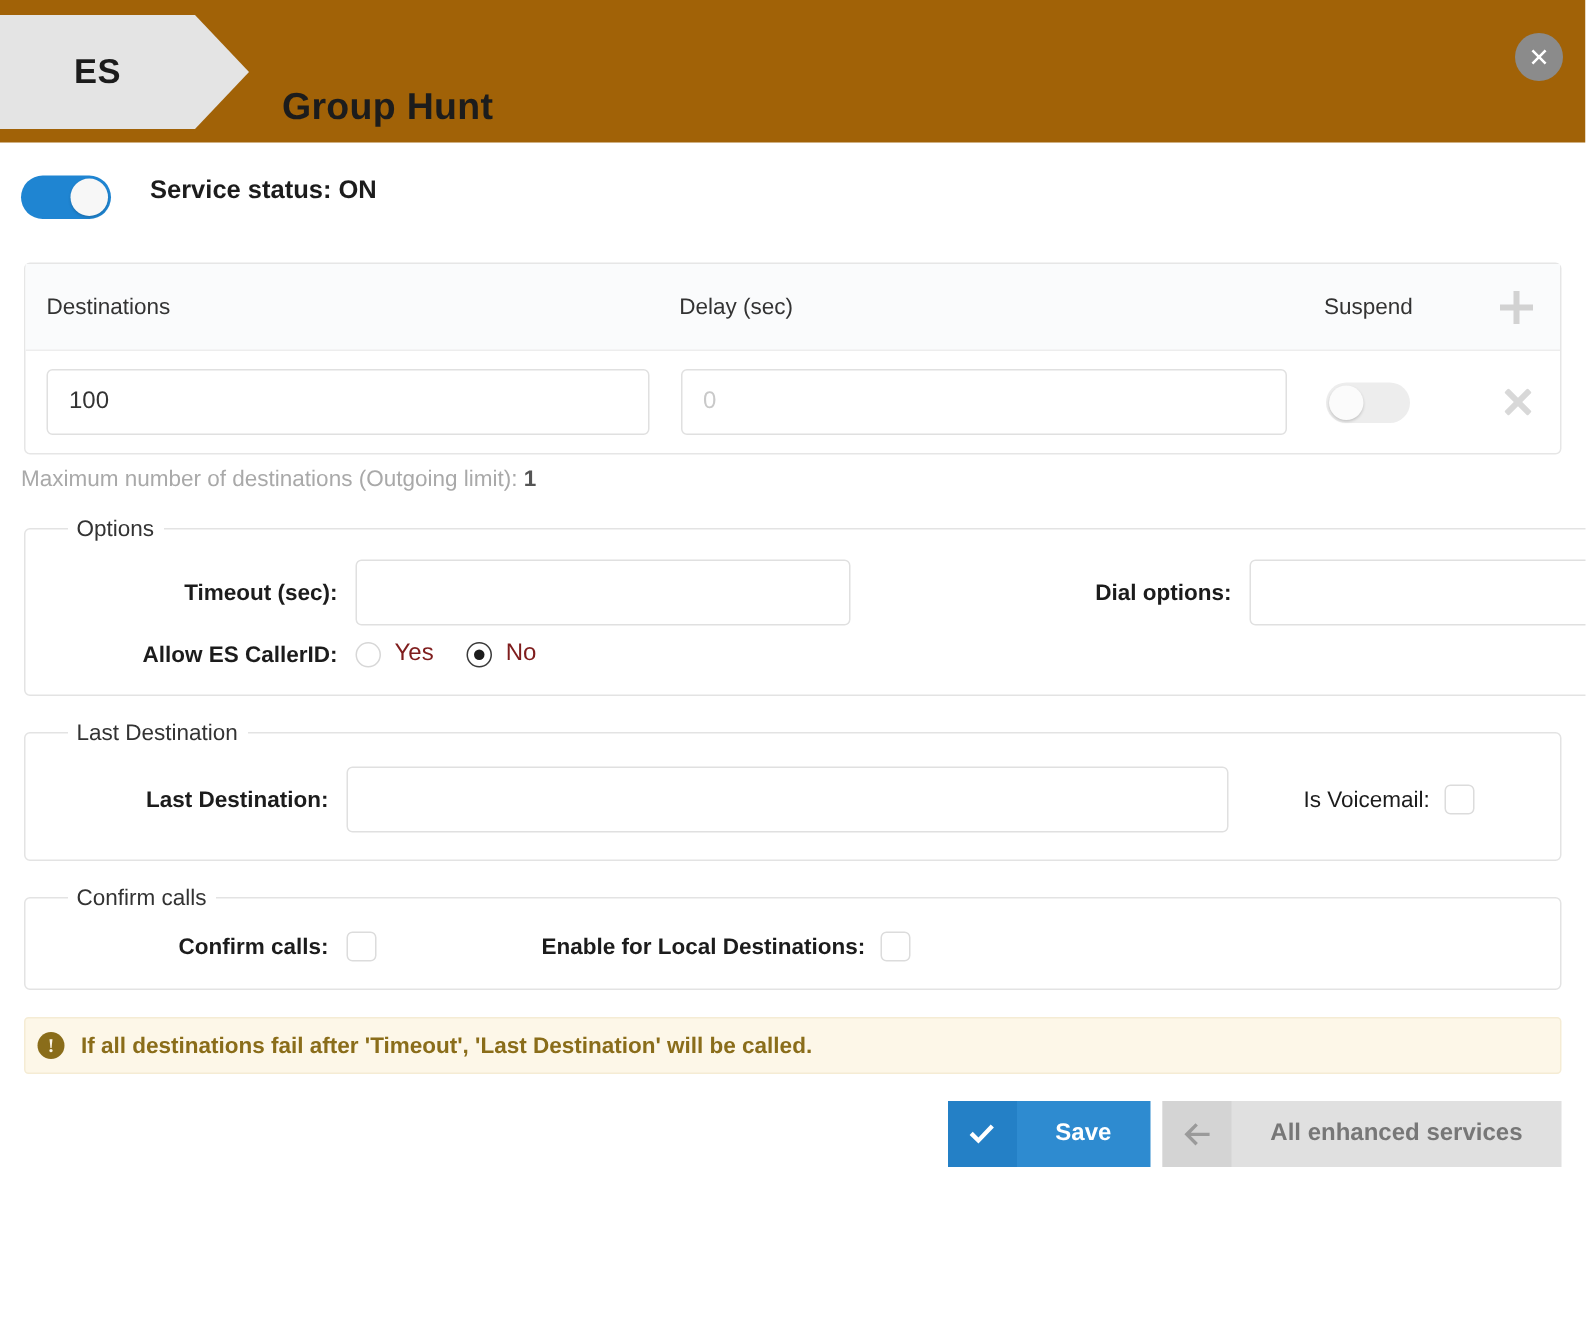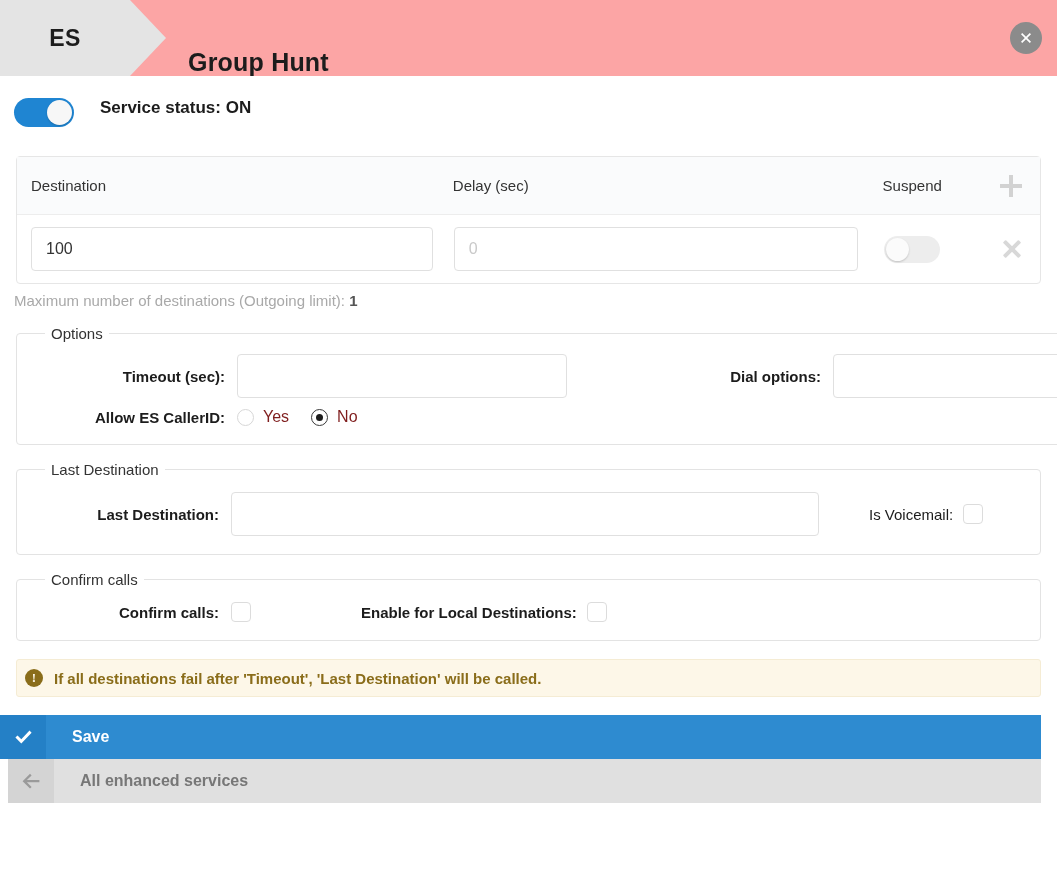--- a/index.html
+++ b/index.html
@@ -8,22 +8,22 @@
     width: 1057px; height: 879px;
     background: #ffffff;
     font-family: "Liberation Sans", sans-serif;
     color: #2b2b2b;
     overflow: hidden;
   }
 
   
   .header {
     position: relative;
-    height: 76px;
-    background: #fca5a5;
+    height: 95px;
+    background: #a16207;
     display: flex;
     align-items: center;
     overflow: hidden;
   }
   .crumb-es {
     position: relative;
     height: 76px;
     width: 130px;
     background: #e4e4e4;
     display: flex;
@@ -324,21 +324,20 @@
     font-size: 15px;
     font-weight: bold;
     color: #8a6d1a;
   }
 
   
   .footer {
     display: flex;
     justify-content: flex-end;
     padding: 18px 16px 0 0;
-    flex-direction: column;
   }
   .btn {
     height: 44px;
     display: flex;
     align-items: center;
     border: none;
     cursor: pointer;
     font-family: "Liberation Sans", sans-serif;
   }
   .btn-ico {
@@ -379,21 +378,21 @@
 
 <div class="status-row">
   <div class="switch on">
     <div class="knob"></div>
   </div>
   <div class="status-label">Service status: ON</div>
 </div>
 
 <div class="table-wrap">
   <div class="table-head">
-    <div class="th th-destination">Destination</div>
+    <div class="th th-destination">Destinations</div>
     <div class="th th-delay">Delay (sec)</div>
     <div class="th th-suspend">Suspend</div>
     <div class="th-add">
       <div class="icon-plus"></div>
     </div>
   </div>
 
   <div class="table-row">
     <div class="cell-destination">
       <input class="txt in-destination" type="text" value="100" style="">

